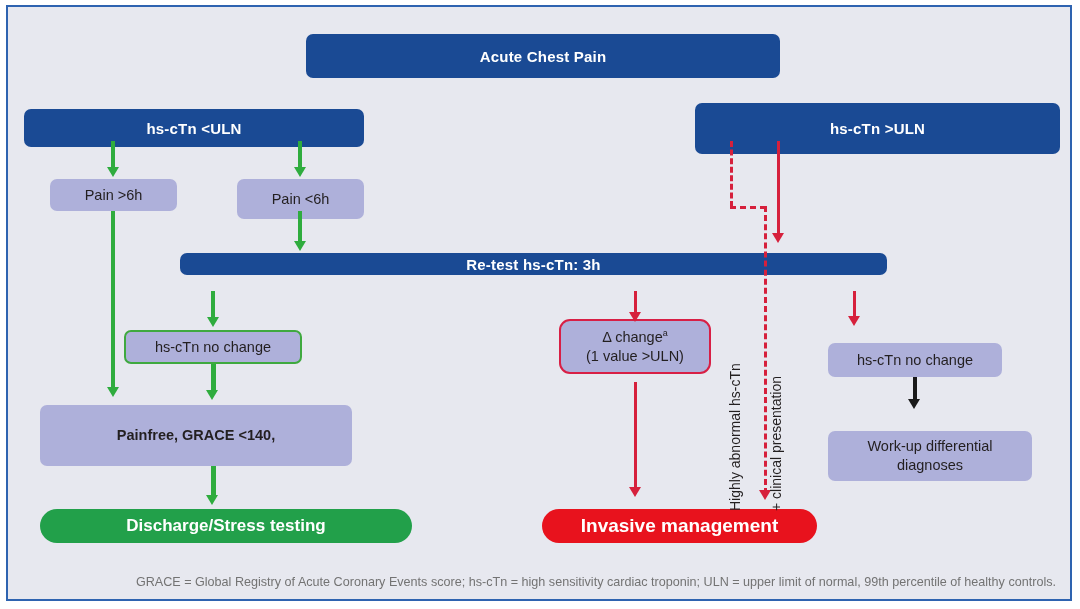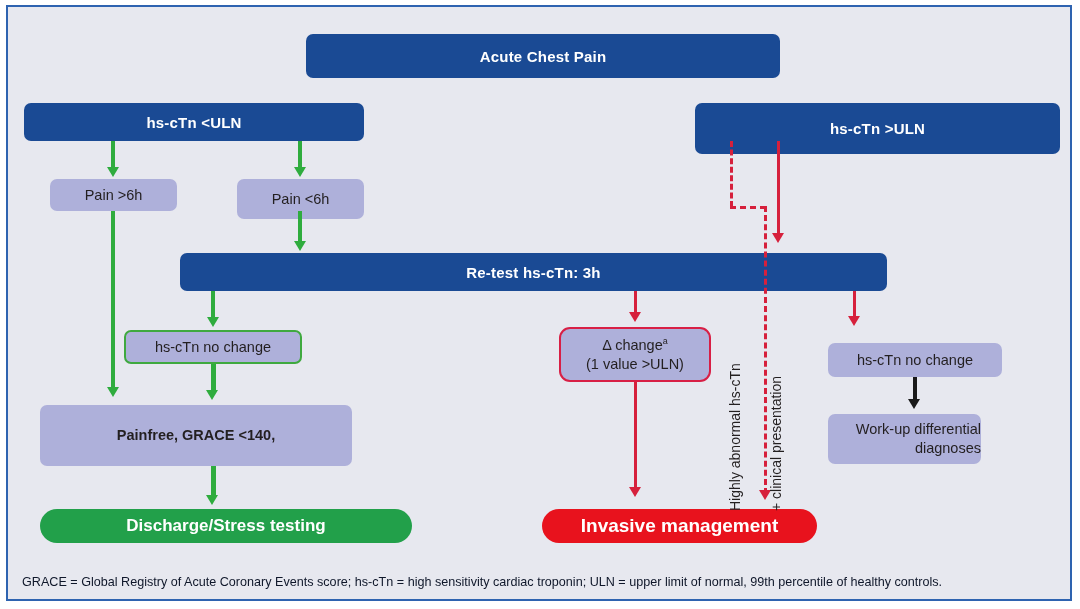--- a/index.html
+++ b/index.html
@@ -21,53 +21,53 @@
   .vk{background:#1a1a1a;}
   .arrow{position:absolute;width:0;height:0;}
   .ag{border-left:6px solid transparent;border-right:6px solid transparent;border-top:10px solid #2fac3e;}
   .ar{border-left:6px solid transparent;border-right:6px solid transparent;border-top:10px solid #d6203c;}
   .ak{border-left:6px solid transparent;border-right:6px solid transparent;border-top:10px solid #1a1a1a;}
   .dash-v{position:absolute;width:0;border-left:3px dashed #d6203c;}
   .dash-h{position:absolute;height:0;border-top:3px dashed #d6203c;}
   .vlabel{position:absolute;font-size:14px;color:#231f20;white-space:nowrap;
           transform:rotate(-90deg);transform-origin:left bottom;}
   #footnote{position:absolute;left:14px;right:14px;bottom:8px;font-size:12.6px;
-            color:#0f172a;line-height:1.45;}
+            color:#737373;line-height:1.45;text-align:right;}
   sup{font-size:9px;vertical-align:super;}
 </style>
 </head>
 <body>
 
 <div id="root">
   <div id="frame">
 
     <div class="node blue" style="left:298px;top:27px;width:474px;height:44px;">Acute Chest Pain</div>
 
-    <div class="node blue" style="left:16px;top:96px;width:340px;height:38px;">hs-cTn &lt;ULN</div>
+    <div class="node blue" style="left:16px;top:102px;width:340px;height:38px;">hs-cTn &lt;ULN</div>
 
     <div class="node blue" style="left:687px;top:96px;width:365px;height:51px;">hs-cTn &gt;ULN</div>
 
     <div class="node lav" style="left:42px;top:172px;width:127px;height:32px;">Pain &gt;6h</div>
 
     <div class="node lav" style="left:229px;top:172px;width:127px;height:40px;">Pain &lt;6h</div>
 
-    <div class="node blue" style="left:172px;top:246px;width:707px;height:38px;">Re-test hs-cTn: 3h</div>
+    <div class="node blue" style="left:172px;top:246px;width:707px;height:22px;">Re-test hs-cTn: 3h</div>
 
     <div class="node lav-green" style="left:116px;top:323px;width:178px;height:34px;">hs-cTn no change</div>
 
-    <div class="node lav-red" style="left:551px;top:320px;width:152px;height:55px;flex-direction:column;">
+    <div class="node lav-red" style="left:551px;top:312px;width:152px;height:55px;flex-direction:column;">
       <div>
         <span>Δ change</span><sup>a</sup>
       </div>
       <div>(1  value  &gt;ULN)</div>
     </div>
 
     <div class="node lav" style="left:820px;top:336px;width:174px;height:34px;">hs-cTn no change</div>
 
-    <div class="node lav" style="left:820px;top:407px;width:153px;height:50px;flex-direction:column;align-items:flex-end;">
+    <div class="node lav" style="left:820px;top:424px;width:204px;height:50px;flex-direction:column;">
       <div>Work-up differential</div>
       <div>diagnoses</div>
     </div>
 
     <div class="node lav" style="left:32px;top:398px;width:312px;height:61px;font-weight:bold;">
       <div>Painfree, GRACE &lt;140,</div>
     </div>
 
     <div class="node green-cap" style="left:32px;top:502px;width:372px;height:34px;border-radius:17px;">Discharge/Stress testing</div>
 

